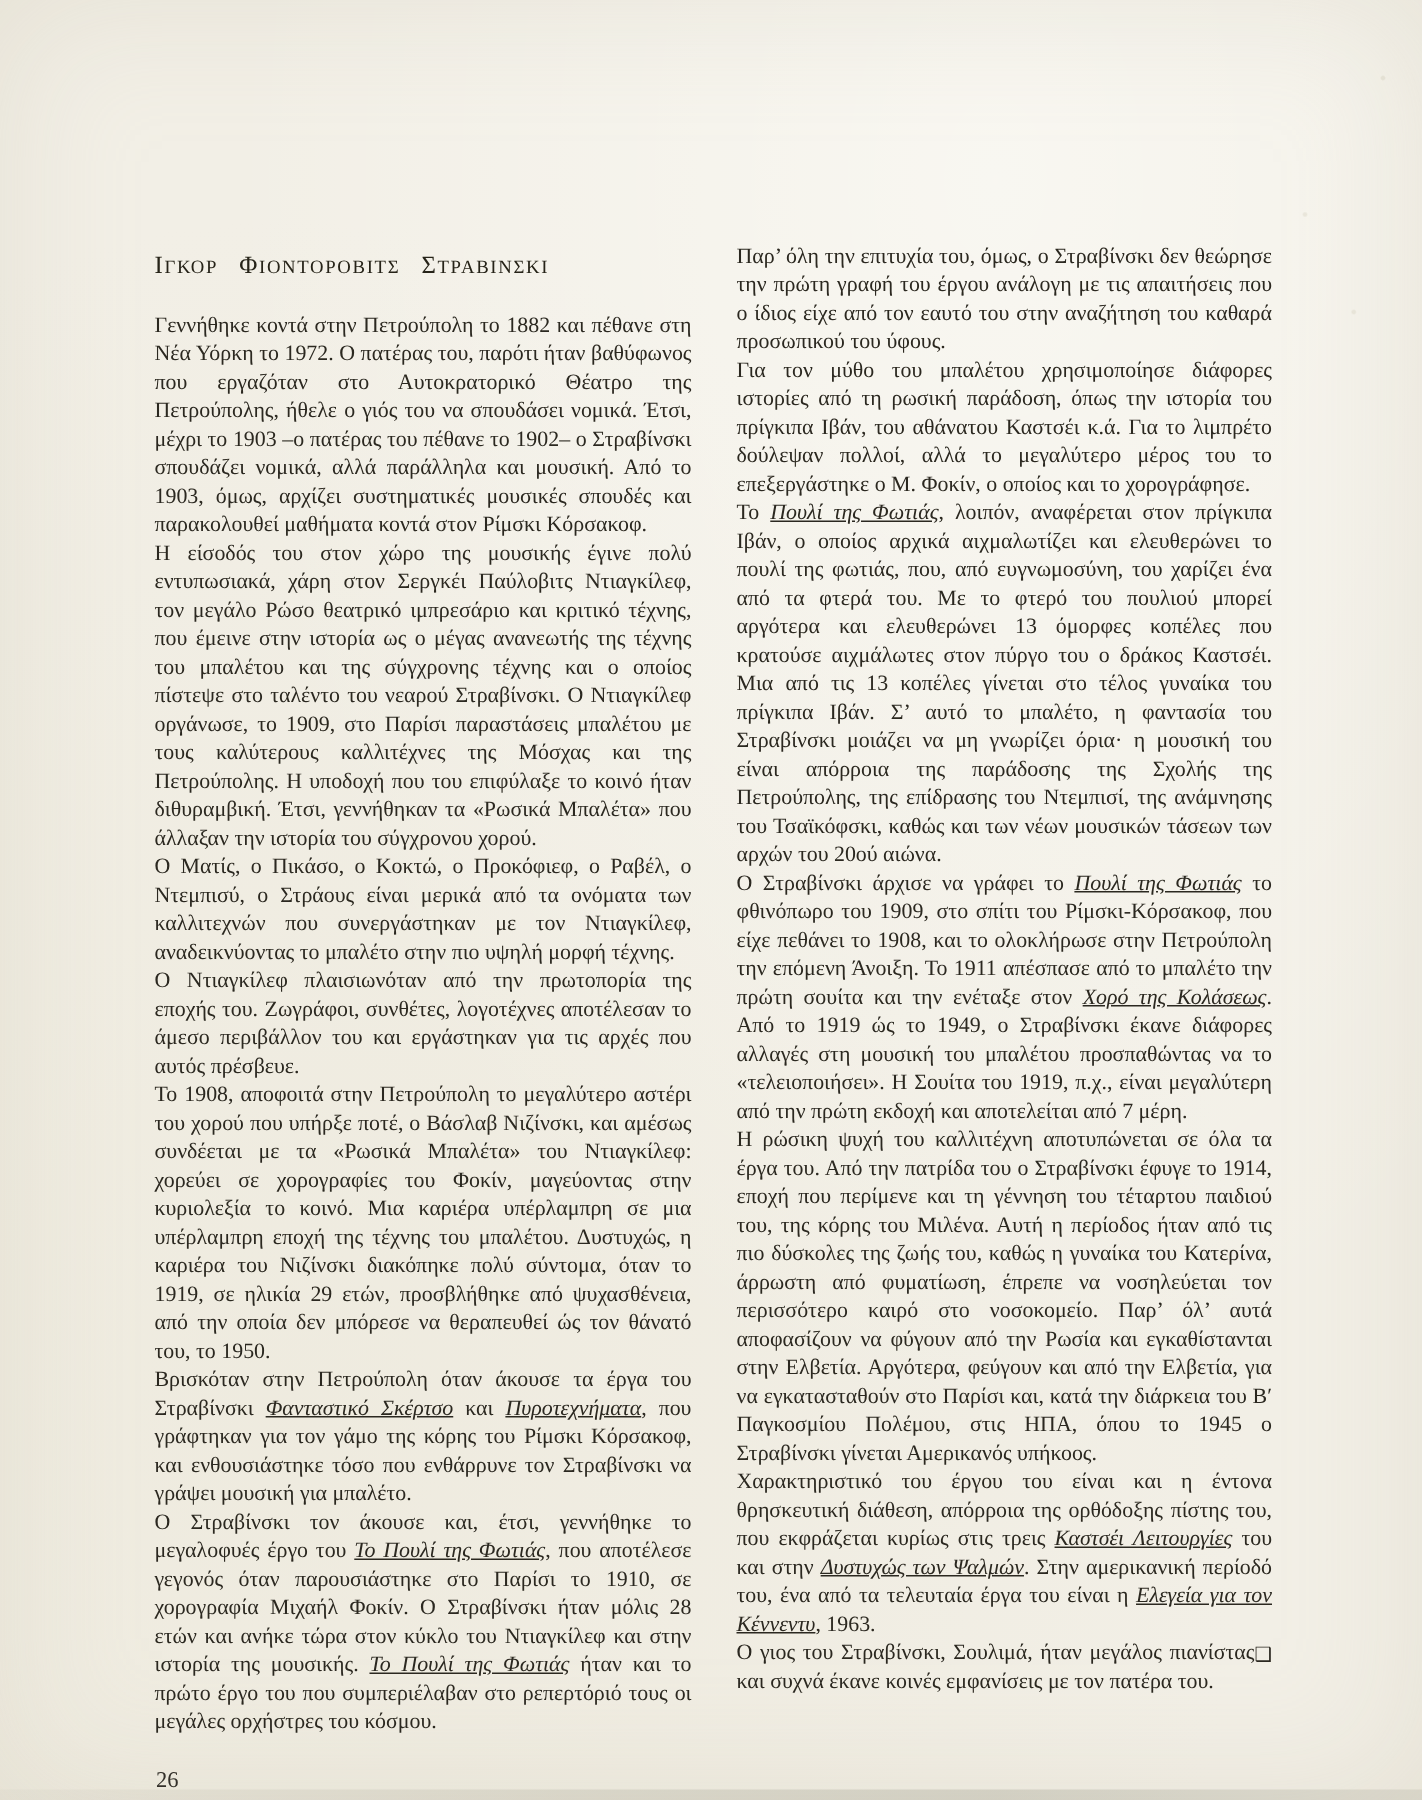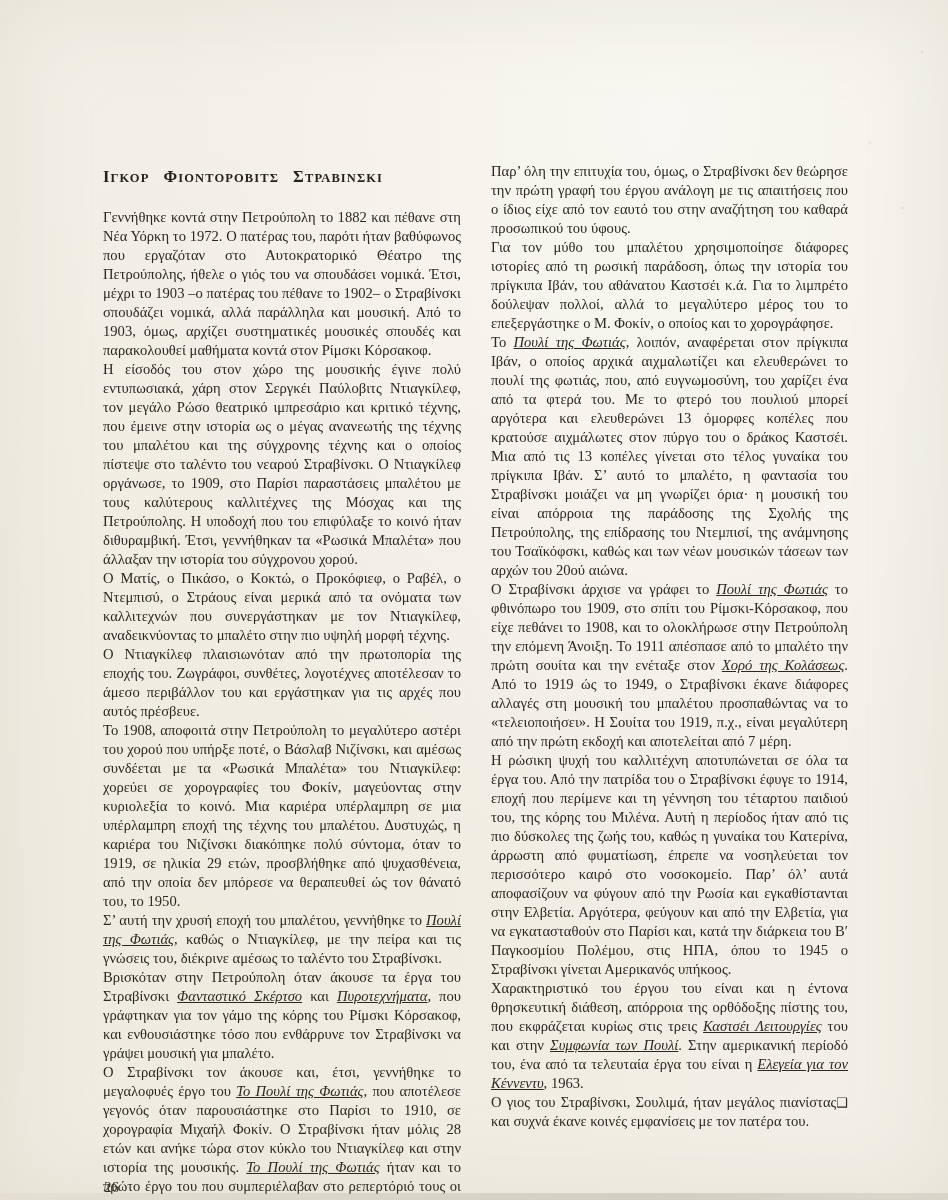--- a/index.html
+++ b/index.html
@@ -19,21 +19,21 @@
   }
   .col {
     position: absolute;
     top: 162px;
     width: 358px;
   }
   .col-left  { left: 103px; }
   .col-right { left: 491px; width: 357px; }
   .title {
     margin: 0 0 20px 0;
-    font-weight: 700;
+    font-weight: 400;
     line-height: 19px;
     letter-spacing: 1.1px;
     word-spacing: 5px;
     white-space: nowrap;
     color: #262318;
   }
   .title .cap  { font-size: 16.5px; }
   .title .rest { font-size: 12.5px; }
   .paras p {
     margin: 0;
@@ -84,34 +84,33 @@
 
   <main>
     <section class="col col-left">
       <h1 class="title" id="article-title"><span><span class="cap">Ι</span><span class="rest">ΓΚΟΡ</span></span> <span><span class="cap">Φ</span><span class="rest">ΙΟΝΤΟΡΟΒΙΤΣ</span></span> <span><span class="cap">Σ</span><span class="rest">ΤΡΑΒΙΝΣΚΙ</span></span></h1>
       <div class="paras" id="left-paras">
           <p>Γεννήθηκε κοντά στην Πετρούπολη το 1882 και πέθανε στη Νέα Υόρκη το 1972. Ο πατέρας του, παρότι ήταν βαθύφωνος που εργαζόταν στο Αυτοκρατορικό Θέατρο της Πετρούπολης, ήθελε ο γιός του να σπουδάσει νομικά. Έτσι, μέχρι το 1903 –ο πατέρας του πέθανε το 1902– ο Στραβίνσκι σπουδάζει νομικά, αλλά παράλληλα και μουσική. Από το 1903, όμως, αρχίζει συστηματικές μουσικές σπουδές και παρακολουθεί μαθήματα κοντά στον Ρίμσκι Κόρσακοφ.</p>
           <p>Η είσοδός του στον χώρο της μουσικής έγινε πολύ εντυπωσιακά, χάρη στον Σεργκέι Παύλοβιτς Ντιαγκίλεφ, τον μεγάλο Ρώσο θεατρικό ιμπρεσάριο και κριτικό τέχνης, που έμεινε στην ιστορία ως ο μέγας ανανεωτής της τέχνης του μπαλέτου και της σύγχρονης τέχνης και ο οποίος πίστεψε στο ταλέντο του νεαρού Στραβίνσκι. Ο Ντιαγκίλεφ οργάνωσε, το 1909, στο Παρίσι παραστάσεις μπαλέτου με τους καλύτερους καλλιτέχνες της Μόσχας και της Πετρούπολης. Η υποδοχή που του επιφύλαξε το κοινό ήταν διθυραμβική. Έτσι, γεννήθηκαν τα «Ρωσικά Μπαλέτα» που άλλαξαν την ιστορία του σύγχρονου χορού.</p>
           <p>Ο Ματίς, ο Πικάσο, ο Κοκτώ, ο Προκόφιεφ, ο Ραβέλ, ο Ντεμπισύ, ο Στράους είναι μερικά από τα ονόματα των καλλιτεχνών που συνεργάστηκαν με τον Ντιαγκίλεφ, αναδεικνύοντας το μπαλέτο στην πιο υψηλή μορφή τέχνης.</p>
           <p>Ο Ντιαγκίλεφ πλαισιωνόταν από την πρωτοπορία της εποχής του. Ζωγράφοι, συνθέτες, λογοτέχνες αποτέλεσαν το άμεσο περιβάλλον του και εργάστηκαν για τις αρχές που αυτός πρέσβευε.</p>
           <p>Το 1908, αποφοιτά στην Πετρούπολη το μεγαλύτερο αστέρι του χορού που υπήρξε ποτέ, ο Βάσλαβ Νιζίνσκι, και αμέσως συνδέεται με τα «Ρωσικά Μπαλέτα» του Ντιαγκίλεφ: χορεύει σε χορογραφίες του Φοκίν, μαγεύοντας στην κυριολεξία το κοινό. Μια καριέρα υπέρλαμπρη σε μια υπέρλαμπρη εποχή της τέχνης του μπαλέτου. Δυστυχώς, η καριέρα του Νιζίνσκι διακόπηκε πολύ σύντομα, όταν το 1919, σε ηλικία 29 ετών, προσβλήθηκε από ψυχασθένεια, από την οποία δεν μπόρεσε να θεραπευθεί ώς τον θάνατό του, το 1950.</p>
-          <p>Σ’ αυτή την χρυσή εποχή του μπαλέτου, γεννήθηκε το <i>Πουλί της Φωτιάς</i>, καθώς ο Ντιαγκίλεφ, με την πείρα και τις γνώσεις του, διέκρινε αμέσως το ταλέντο του Στραβίνσκι.</p>
           <p>Βρισκόταν στην Πετρούπολη όταν άκουσε τα έργα του Στραβίνσκι <i>Φανταστικό Σκέρτσο</i> και <i>Πυροτεχνήματα</i>, που γράφτηκαν για τον γάμο της κόρης του Ρίμσκι Κόρσακοφ, και ενθουσιάστηκε τόσο που ενθάρρυνε τον Στραβίνσκι να γράψει μουσική για μπαλέτο.</p>
           <p>Ο Στραβίνσκι τον άκουσε και, έτσι, γεννήθηκε το μεγαλοφυές έργο του <i>Το Πουλί της Φωτιάς</i>, που αποτέλεσε γεγονός όταν παρουσιάστηκε στο Παρίσι το 1910, σε χορογραφία Μιχαήλ Φοκίν. Ο Στραβίνσκι ήταν μόλις 28 ετών και ανήκε τώρα στον κύκλο του Ντιαγκίλεφ και στην ιστορία της μουσικής. <i>Το Πουλί της Φωτιάς</i> ήταν και το πρώτο έργο του που συμπεριέλαβαν στο ρεπερτόριό τους οι μεγάλες ορχήστρες του κόσμου.</p>
         </div>
     </section>
 
     <section class="col col-right">
       <div class="paras" id="right-paras">
           <p>Παρ’ όλη την επιτυχία του, όμως, ο Στραβίνσκι δεν θεώρησε την πρώτη γραφή του έργου ανάλογη με τις απαιτήσεις που ο ίδιος είχε από τον εαυτό του στην αναζήτηση του καθαρά προσωπικού του ύφους.</p>
           <p>Για τον μύθο του μπαλέτου χρησιμοποίησε διάφορες ιστορίες από τη ρωσική παράδοση, όπως την ιστορία του πρίγκιπα Ιβάν, του αθάνατου Καστσέι κ.ά. Για το λιμπρέτο δούλεψαν πολλοί, αλλά το μεγαλύτερο μέρος του το επεξεργάστηκε ο Μ. Φοκίν, ο οποίος και το χορογράφησε.</p>
           <p>Το <i>Πουλί της Φωτιάς</i>, λοιπόν, αναφέρεται στον πρίγκιπα Ιβάν, ο οποίος αρχικά αιχμαλωτίζει και ελευθερώνει το πουλί της φωτιάς, που, από ευγνωμοσύνη, του χαρίζει ένα από τα φτερά του. Με το φτερό του πουλιού μπορεί αργότερα και ελευθερώνει 13 όμορφες κοπέλες που κρατούσε αιχμάλωτες στον πύργο του ο δράκος Καστσέι. Μια από τις 13 κοπέλες γίνεται στο τέλος γυναίκα του πρίγκιπα Ιβάν. Σ’ αυτό το μπαλέτο, η φαντασία του Στραβίνσκι μοιάζει να μη γνωρίζει όρια· η μουσική του είναι απόρροια της παράδοσης της Σχολής της Πετρούπολης, της επίδρασης του Ντεμπισί, της ανάμνησης του Τσαϊκόφσκι, καθώς και των νέων μουσικών τάσεων των αρχών του 20ού αιώνα.</p>
           <p>Ο Στραβίνσκι άρχισε να γράφει το <i>Πουλί της Φωτιάς</i> το φθινόπωρο του 1909, στο σπίτι του Ρίμσκι-Κόρσακοφ, που είχε πεθάνει το 1908, και το ολοκλήρωσε στην Πετρούπολη την επόμενη Άνοιξη. Το 1911 απέσπασε από το μπαλέτο την πρώτη σουίτα και την ενέταξε στον <i>Χορό της Κολάσεως</i>. Από το 1919 ώς το 1949, ο Στραβίνσκι έκανε διάφορες αλλαγές στη μουσική του μπαλέτου προσπαθώντας να το «τελειοποιήσει». Η Σουίτα του 1919, π.χ., είναι μεγαλύτερη από την πρώτη εκδοχή και αποτελείται από 7 μέρη.</p>
           <p>Η ρώσικη ψυχή του καλλιτέχνη αποτυπώνεται σε όλα τα έργα του. Από την πατρίδα του ο Στραβίνσκι έφυγε το 1914, εποχή που περίμενε και τη γέννηση του τέταρτου παιδιού του, της κόρης του Μιλένα. Αυτή η περίοδος ήταν από τις πιο δύσκολες της ζωής του, καθώς η γυναίκα του Κατερίνα, άρρωστη από φυματίωση, έπρεπε να νοσηλεύεται τον περισσότερο καιρό στο νοσοκομείο. Παρ’ όλ’ αυτά αποφασίζουν να φύγουν από την Ρωσία και εγκαθίστανται στην Ελβετία. Αργότερα, φεύγουν και από την Ελβετία, για να εγκατασταθούν στο Παρίσι και, κατά την διάρκεια του Β′ Παγκοσμίου Πολέμου, στις ΗΠΑ, όπου το 1945 ο Στραβίνσκι γίνεται Αμερικανός υπήκοος.</p>
-          <p>Χαρακτηριστικό του έργου του είναι και η έντονα θρησκευτική διάθεση, απόρροια της ορθόδοξης πίστης του, που εκφράζεται κυρίως στις τρεις <i>Καστσέι Λειτουργίες</i> του και στην <i>Συμφωνία των Πουλί</i>. Στην αμερικανική περίοδό του, ένα από τα τελευταία έργα του είναι η <i>Ελεγεία για τον Κέννεντυ</i>, 1963.</p>
+          <p>Χαρακτηριστικό του έργου του είναι και η έντονα θρησκευτική διάθεση, απόρροια της ορθόδοξης πίστης του, που εκφράζεται κυρίως στις τρεις <i>Καστσέι Λειτουργίες</i> του και στην <i>Δυστυχώς των Ψαλμών</i>. Στην αμερικανική περίοδό του, ένα από τα τελευταία έργα του είναι η <i>Ελεγεία για τον Κέννεντυ</i>, 1963.</p>
           <p><span class="end-mark">❑</span>Ο γιος του Στραβίνσκι, Σουλιμά, ήταν μεγάλος πιανίστας και συχνά έκανε κοινές εμφανίσεις με τον πατέρα του.</p>
         </div>
     </section>
   </main>
 
   <span class="page-number">26</span>
 
   <div class="scan-speckle-topright"></div>
   <div class="scan-edge-bottom"></div>
 </div>

